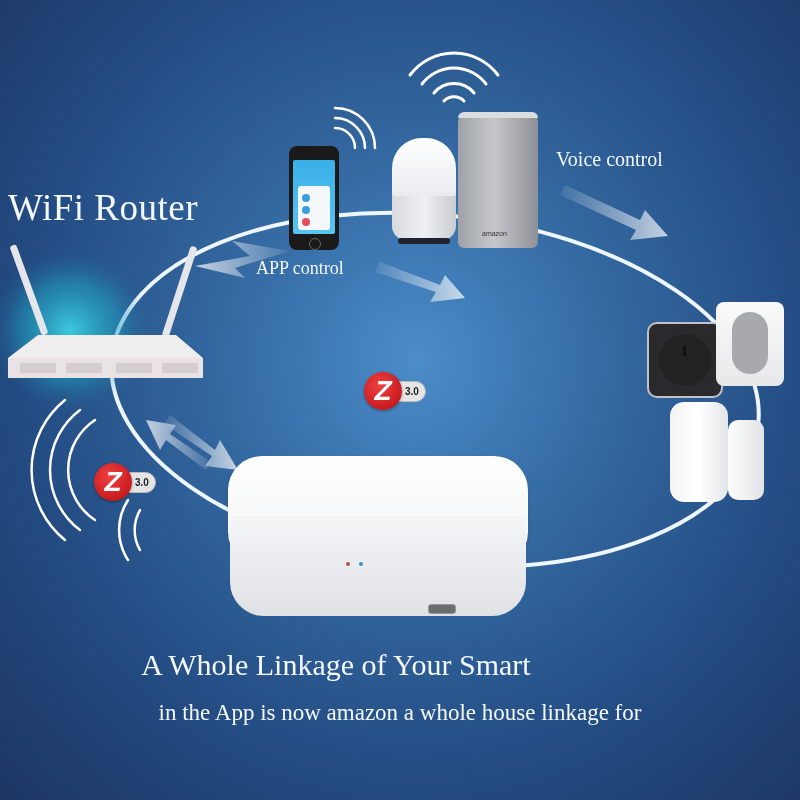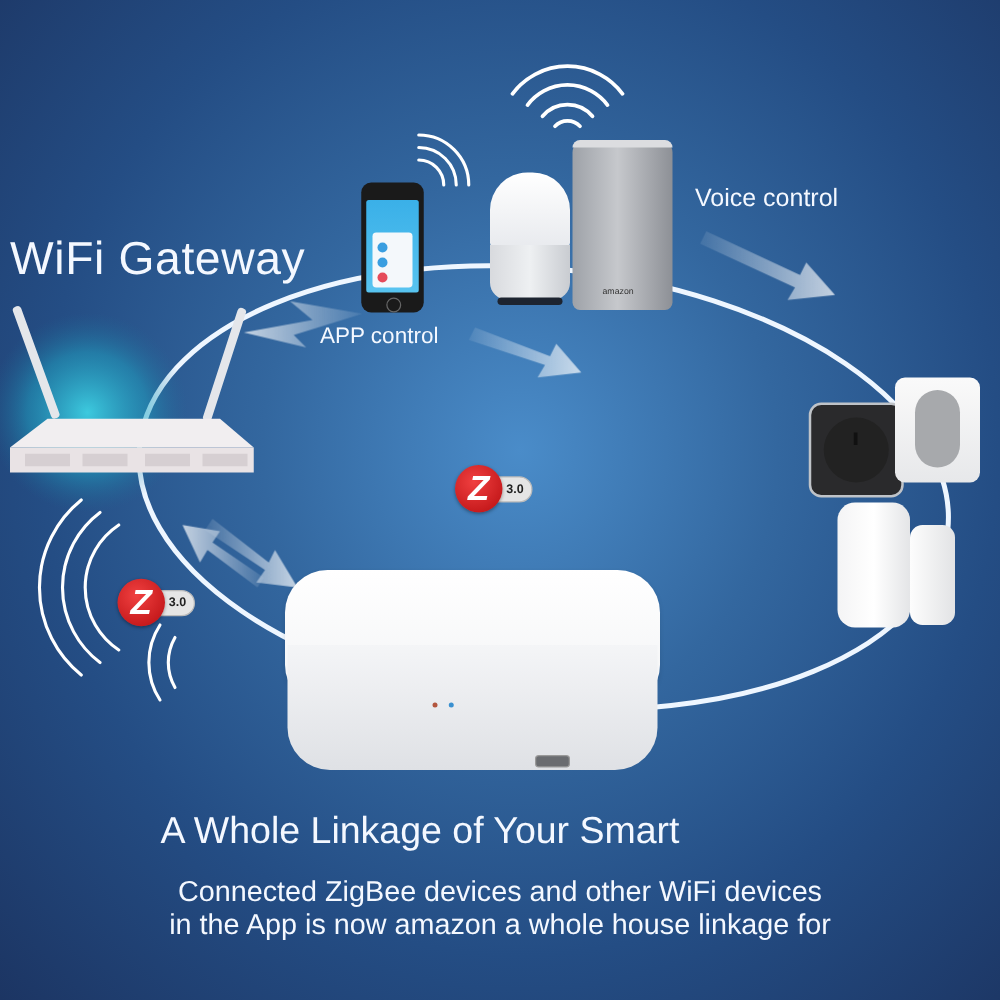--- a/index.html
+++ b/index.html
@@ -1,20 +1,20 @@
 <!DOCTYPE html>
 <html><head>
 <meta charset="utf-8">
 <style>
   html,body{margin:0;padding:0;}
   body{width:800px;height:800px;overflow:hidden;position:relative;
     background:radial-gradient(ellipse at 52% 45%, #4a8cc9 0%, #33679f 35%, #244d84 65%, #1c3563 100%);
     font-family:"Liberation Sans", sans-serif;color:#fff;}
   .abs{position:absolute;}
-  .label{position:absolute;color:#f4f8ff;font-family:Liberation Sans, sans-serif;white-space:nowrap;}
+  .label{position:absolute;color:#f4f8ff;font-family:Liberation Serif, serif;white-space:nowrap;}
   #wifi-router-label{left:8px;top:186px;font-size:37px;letter-spacing:0.5px;}
   #app-label{left:256px;top:258px;font-size:18px;}
   #voice-label{left:556px;top:148px;font-size:20px;}
   #gateway-label{left:563px;top:545px;font-size:37px;line-height:40px;text-align:center;}
   #headline{left:0;width:672px;top:648px;font-size:30px;text-align:center;}
   #desc{left:40px;width:720px;top:700px;font-size:23px;line-height:26px;text-align:center;}
   .zbadge{position:absolute;display:flex;align-items:center;}
   .zbadge .pill{background:#e5e5e5;border-radius:12px;color:#222;font-weight:bold;font-size:10px;
     padding:4px 6px 4px 16px;margin-left:-14px;border:1px solid #bbb;}
   .zbadge .zcircle{width:38px;height:38px;border-radius:50%;background:radial-gradient(circle at 40% 35%, #f04040, #b80d10);
@@ -125,23 +125,22 @@
 
 <div class="zbadge" style="left:364px;top:372px;">
   <div class="zcircle">Z</div>
   <div class="pill">3.0</div>
 </div>
 <div class="zbadge" style="left:94px;top:463px;">
   <div class="zcircle">Z</div>
   <div class="pill">3.0</div>
 </div>
 
-<div class="label" id="wifi-router-label">WiFi Gateway</div>
+<div class="label" id="wifi-router-label">WiFi Router</div>
 <div class="label" id="app-label">APP control</div>
 <div class="label" id="voice-label">Voice control</div>
 <div class="label" id="gateway-label">
 </div>
 
 <div class="label" id="headline">A Whole Linkage of Your Smart</div>
 <div class="label" id="desc">
-  <div>Connected ZigBee devices and other WiFi devices</div>
   <div>in the App is now amazon a whole house linkage for</div>
 </div>
 
 </body></html>

